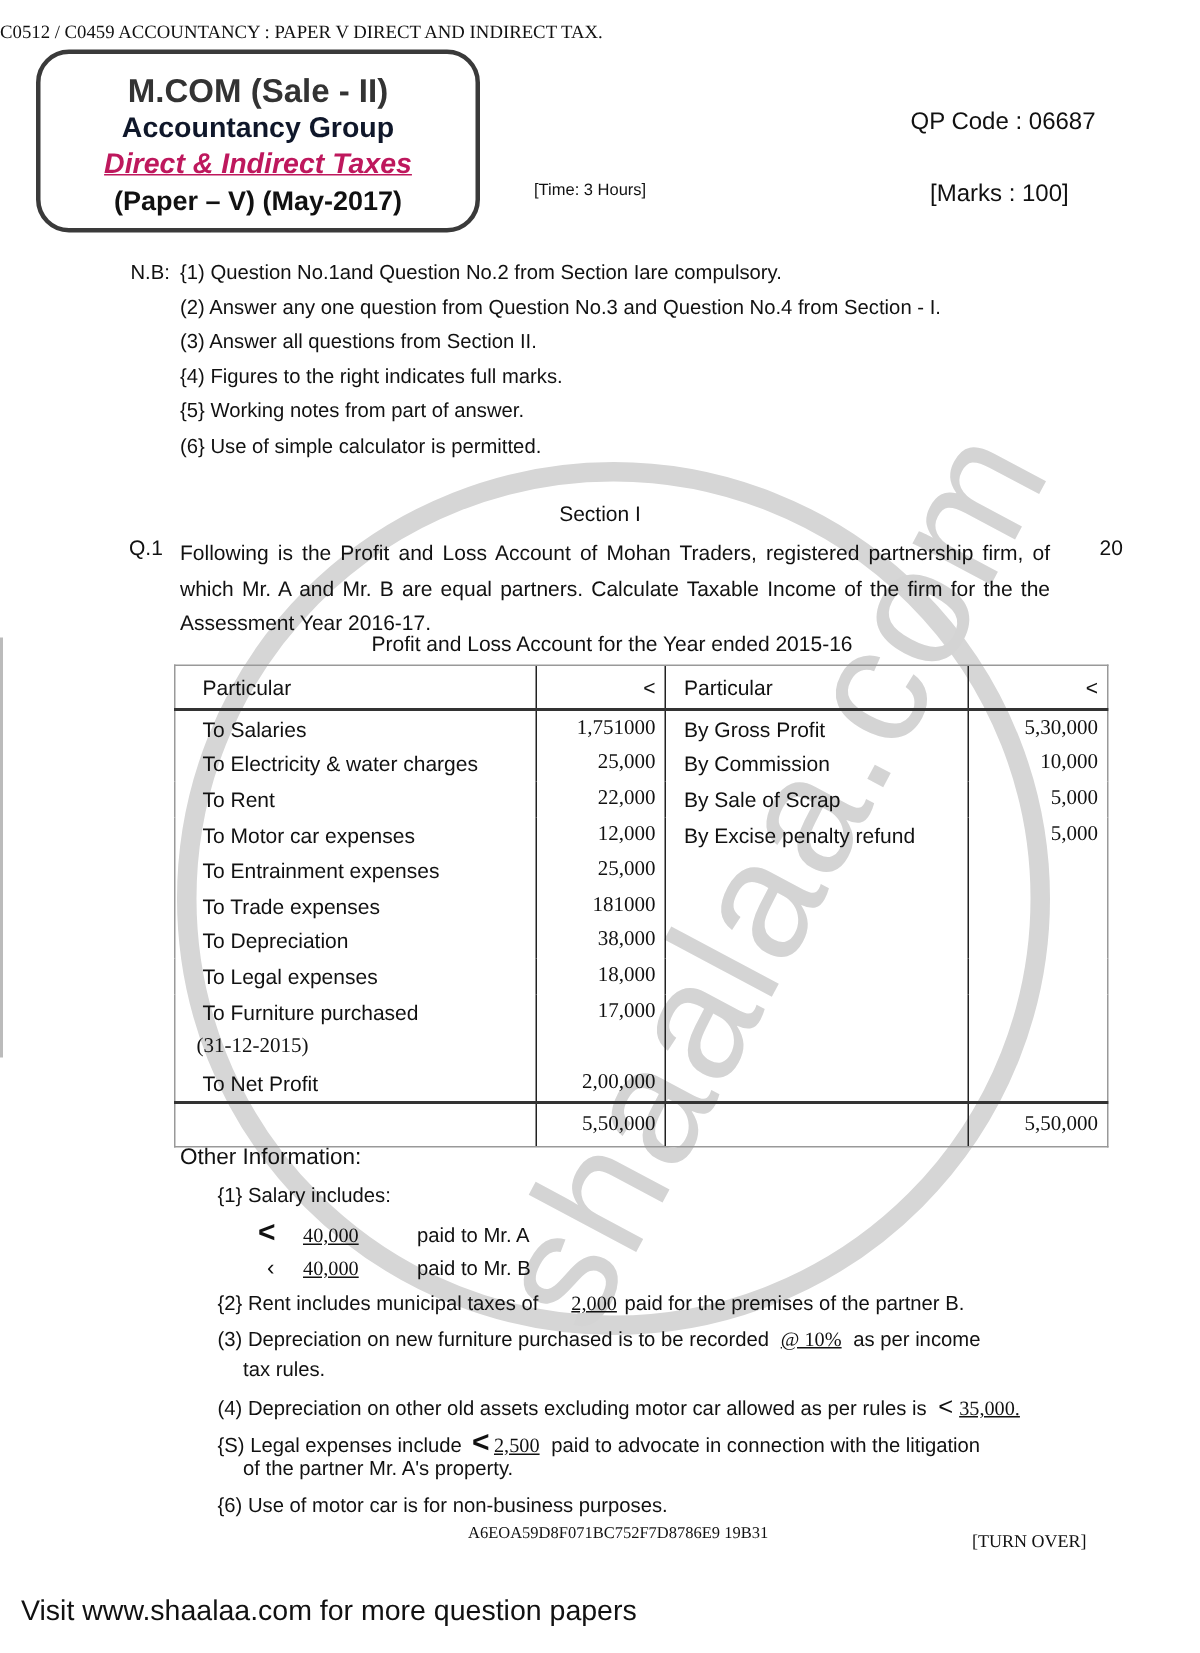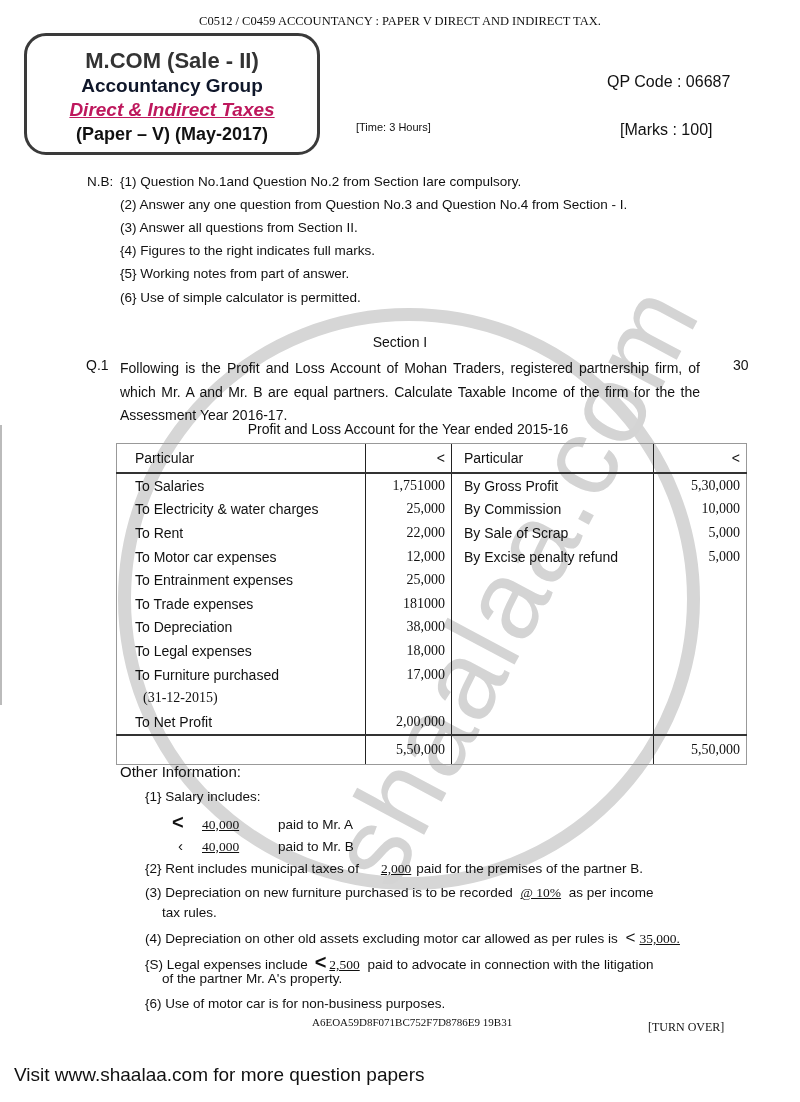--- a/index.html
+++ b/index.html
@@ -6,21 +6,21 @@
   body { width: 800px; height: 1102px; position: relative; overflow: hidden; color: #111; font-family: "Liberation Sans", sans-serif; }
   .abs { position: absolute; }
   .serif { font-family: "Liberation Serif", serif; }
 
   
   .wm-circle { position: absolute; left: 118px; top: 308px; width: 582px; height: 582px; border-radius: 50%; border: 13px solid #d6d6d6; box-sizing: border-box; z-index: 0; }
   .wm-text { position: absolute; left: 185px; top: 520px; font-size: 112px; color: #d4d4d4; transform: rotate(-62deg); transform-origin: center; z-index: 0; letter-spacing: 2px; font-family: "Liberation Sans", sans-serif; white-space: nowrap; }
 
   .content { position: relative; z-index: 1; }
 
-  .top-code { left: 0; width: 800px; top: 14px; text-align: center; font-size: 12.5px; letter-spacing: 0px; }
+  .top-code { left: 0; width: 800px; top: 14px; text-align: left; font-size: 12.5px; letter-spacing: 0px; }
   .hdr-box { left: 24px; top: 33px; width: 296px; height: 122px; border: 3px solid #3a3a3a; border-radius: 22px; box-sizing: border-box; text-align: center; }
   .hdr-l1 { font-size: 22px; font-weight: bold; color: #333; margin-top: 12px; line-height: 26px; }
   .hdr-l2 { font-size: 19px; font-weight: bold; color: #0f172a; line-height: 24px; }
   .hdr-l3 { font-size: 19px; font-weight: bold; font-style: italic; text-decoration: underline; color: #be185d; line-height: 24px; }
   .hdr-l4 { font-size: 18px; font-weight: bold; color: #111; line-height: 24px; }
 
   .qp-code { left: 607px; top: 73px; font-size: 16px; }
   .time { left: 356px; top: 121px; font-size: 11px; }
   .marks { left: 620px; top: 121px; font-size: 16px; }
 
@@ -35,21 +35,21 @@
   .tbl-title { left: 0; width: 816px; top: 421px; text-align: center; font-size: 14px; }
 
   table.pl { position: absolute; left: 116px; top: 443px; border-collapse: collapse; font-size: 14px; }
   table.pl td { padding: 0 6px; height: 23.6px; vertical-align: middle; white-space: nowrap; }
   table.pl td.c1 { width: 216px; padding-left: 18px; border-left: 1px solid #999; }
   table.pl td.c2 { width: 73px; text-align: right; border-left: 1.5px solid #222; font-family: "Liberation Serif", serif; }
   table.pl td.c3 { width: 183px; padding-left: 12px; border-left: 1.5px solid #222; }
   table.pl td.c4 { width: 80px; text-align: right; border-left: 1.5px solid #222; border-right: 1px solid #999; font-family: "Liberation Serif", serif; }
   table.pl tr.head td { height: 28px; border-top: 1px solid #999; border-bottom: 2px solid #333; }
   table.pl tr.total td { height: 28px; border-top: 2px solid #333; border-bottom: 1px solid #999; }
-  table.pl td.date { font-family: "Liberation Serif", serif; padding-left: 26px; }
+  table.pl td.date { font-family: "Liberation Serif", serif; padding-left: 14px; }
   table.pl tr.head td.c2, table.pl tr.head td.c4 { font-family: "Liberation Sans", sans-serif; }
 
   .other-title { left: 120px; top: 763px; font-size: 15px; }
   .oi { font-size: 13.5px; white-space: nowrap; }
   .num { font-family: "Liberation Serif", serif; text-decoration: underline; }
 
   .hash { left: 312px; top: 1016px; font-size: 11px; }
   .turn { left: 648px; top: 1020px; font-size: 12px; }
   .footer { left: 14px; top: 1064px; font-size: 19px; }
   .leftline { left: 0; top: 425px; width: 2px; height: 280px; background: #bbb; }
@@ -83,21 +83,21 @@
     <div class="nb-row" style="left:120px; top:216px;">(3)  Answer all questions from Section II.</div>
     <div class="nb-row" style="left:120px; top:239px;">{4)  Figures to the right indicates full marks.</div>
     <div class="nb-row" style="left:120px; top:262px;">{5}  Working notes from part of answer.</div>
     <div class="nb-row" style="left:120px; top:286px;">(6}  Use of simple calculator is permitted.</div>
   </div>
 
   <div class="abs section">Section I</div>
 
   <div class="abs q1-num">Q.1</div>
   <div class="abs q1-text">Following is the Profit and Loss Account of Mohan Traders, registered partnership firm, of which Mr. A and Mr. B are equal partners. Calculate Taxable Income  of the firm for the the Assessment Year 2016-17.</div>
-  <div class="abs q1-marks">30</div>
+  <div class="abs q1-marks">20</div>
 
   <div class="abs tbl-title">Profit and Loss Account for the Year ended 2015-16</div>
 
   <table class="pl">
     <tbody>
         <tr class="head">
       <td class="c1">Particular</td>
       <td class="c2">&lt;</td>
       <td class="c3">Particular</td>
       <td class="c4">&lt;</td>

